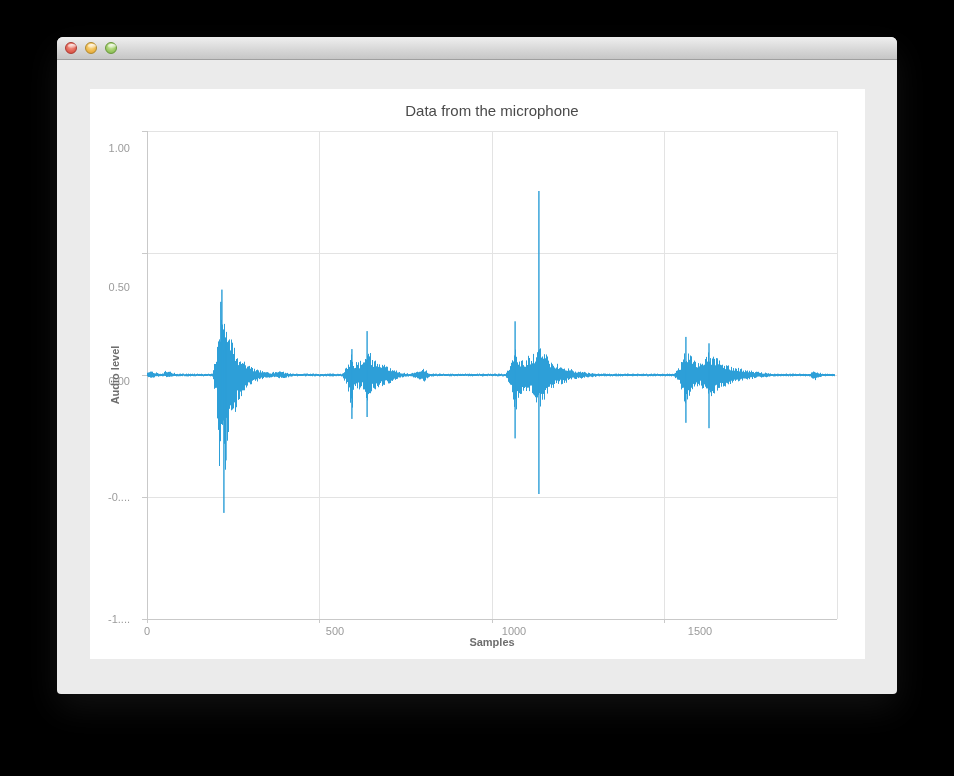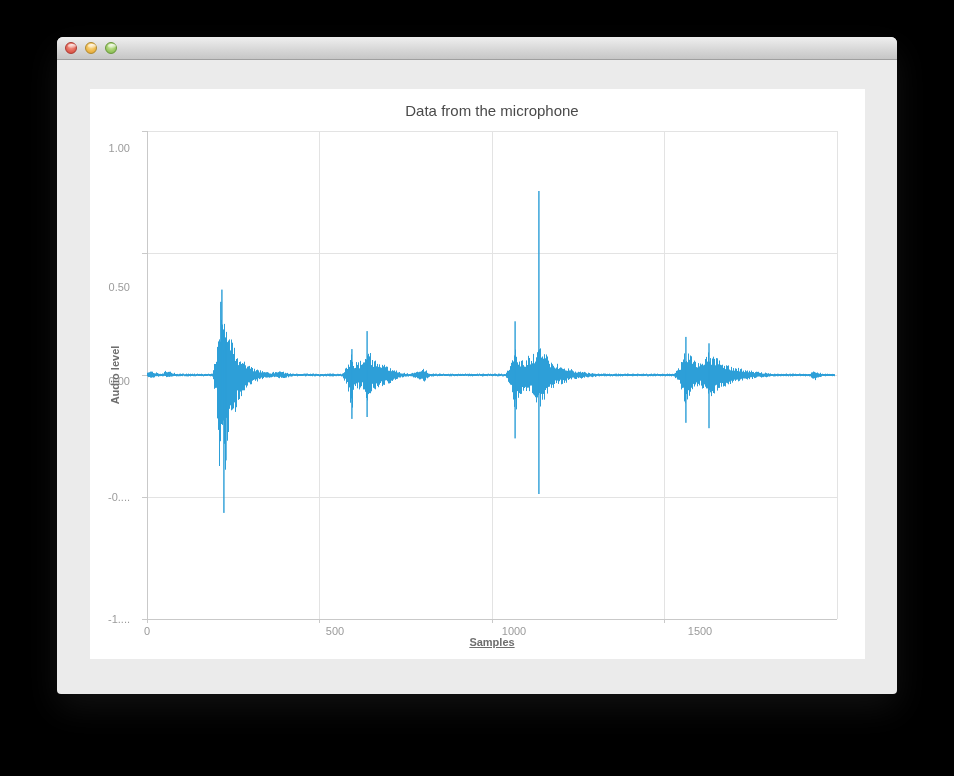--- a/index.html
+++ b/index.html
@@ -41,21 +41,21 @@
   .xtick{
     position:absolute;transform:translateX(-50%);top:536px;
     font-size:11px;color:#9b9b9b;white-space:nowrap;
   }
   .ylabel{
     position:absolute;left:25px;top:286px;transform:translate(-50%,-50%) rotate(-90deg);
     font-size:11px;font-weight:bold;color:#6e6e6e;white-space:nowrap;
   }
   .xlabel{
     position:absolute;left:57px;top:547px;width:690px;text-align:center;
-    font-size:11px;font-weight:bold;color:#6e6e6e;text-decoration:underline;
+    font-size:11px;font-weight:bold;color:#6e6e6e;
   }
   svg{display:block;position:absolute;left:0;top:0;}
 </style>
 </head>
 <body>
 
 <div class="window">
   <div class="titlebar">
     <div class="tl red"></div>
     <div class="tl yellow"></div>

